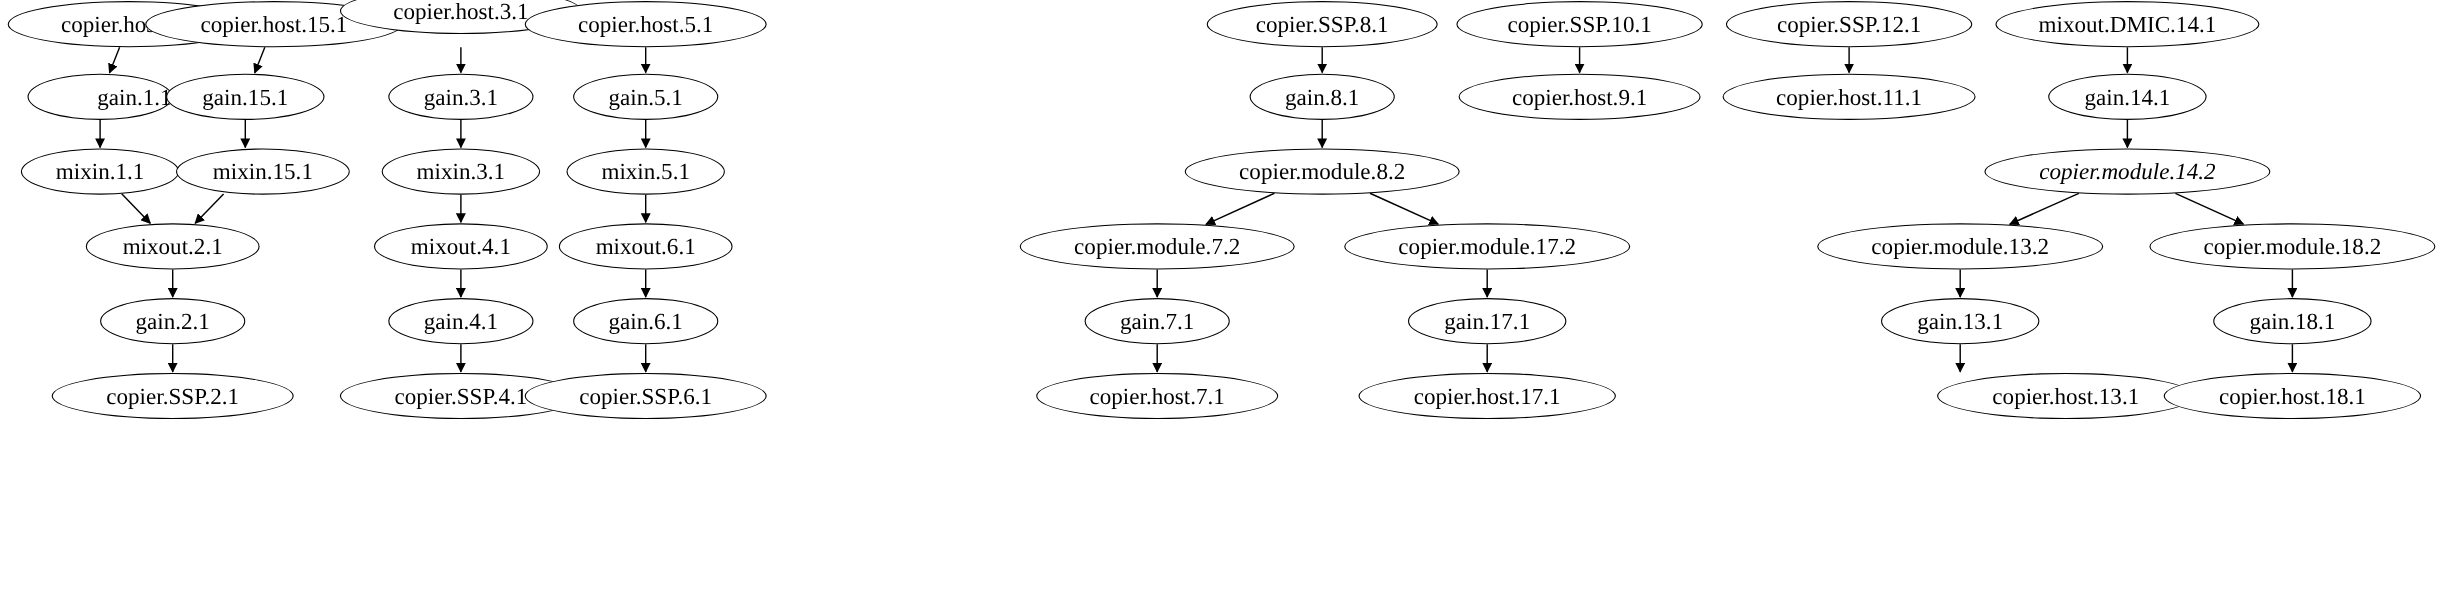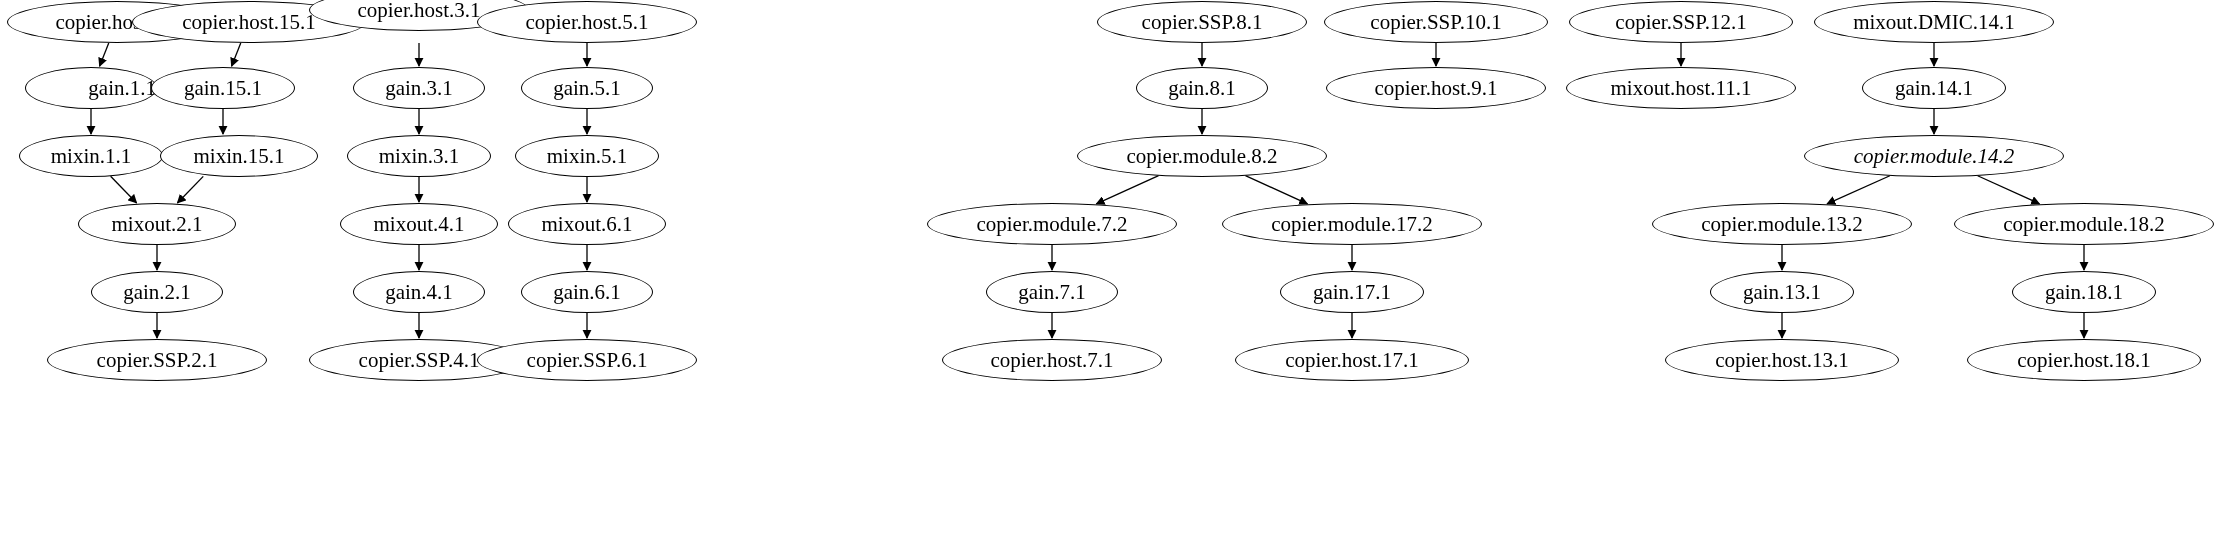--- a/index.html
+++ b/index.html
@@ -172,38 +172,38 @@
       <div class="node" style="left: 1436px; top: 22px; width: 224px; height: 42px;">
         <span class="lbl">copier.SSP.10.1</span>
       </div>
       <div class="node" style="left: 1436px; top: 88px; width: 220px; height: 42px;">
         <span class="lbl">copier.host.9.1</span>
       </div>
       <div class="node" style="left: 1681px; top: 22px; width: 224px; height: 42px;">
         <span class="lbl">copier.SSP.12.1</span>
       </div>
       <div class="node" style="left: 1681px; top: 88px; width: 230px; height: 42px;">
-        <span class="lbl">mixout.host.11.1</span>
+        <span class="lbl">copier.host.11.1</span>
       </div>
       <div class="node" style="left: 1934px; top: 22px; width: 240px; height: 42px;">
         <span class="lbl">mixout.DMIC.14.1</span>
       </div>
       <div class="node" style="left: 1934px; top: 88px; width: 144px; height: 42px;">
         <span class="lbl">gain.14.1</span>
       </div>
       <div class="node" style="left: 1934px; top: 156px; width: 260px; height: 42px; font-style: italic;">
         <span class="lbl">copier.module.14.2</span>
       </div>
       <div class="node" style="left: 1782px; top: 224px; width: 260px; height: 42px;">
         <span class="lbl">copier.module.13.2</span>
       </div>
       <div class="node" style="left: 1782px; top: 292px; width: 144px; height: 42px; justify-content: center;">
         <span class="lbl">gain.13.1</span>
       </div>
-      <div class="node" style="left: 1782px; top: 360px; width: 234px; height: 42px;">
+      <div class="node" style="left: 1878px; top: 360px; width: 234px; height: 42px;">
         <span class="lbl">copier.host.13.1</span>
       </div>
       <div class="node" style="left: 2084px; top: 224px; width: 260px; height: 42px;">
         <span class="lbl">copier.module.18.2</span>
       </div>
       <div class="node" style="left: 2084px; top: 292px; width: 144px; height: 42px;">
         <span class="lbl">gain.18.1</span>
       </div>
       <div class="node" style="left: 2084px; top: 360px; width: 234px; height: 42px;">
         <span class="lbl">copier.host.18.1</span>

